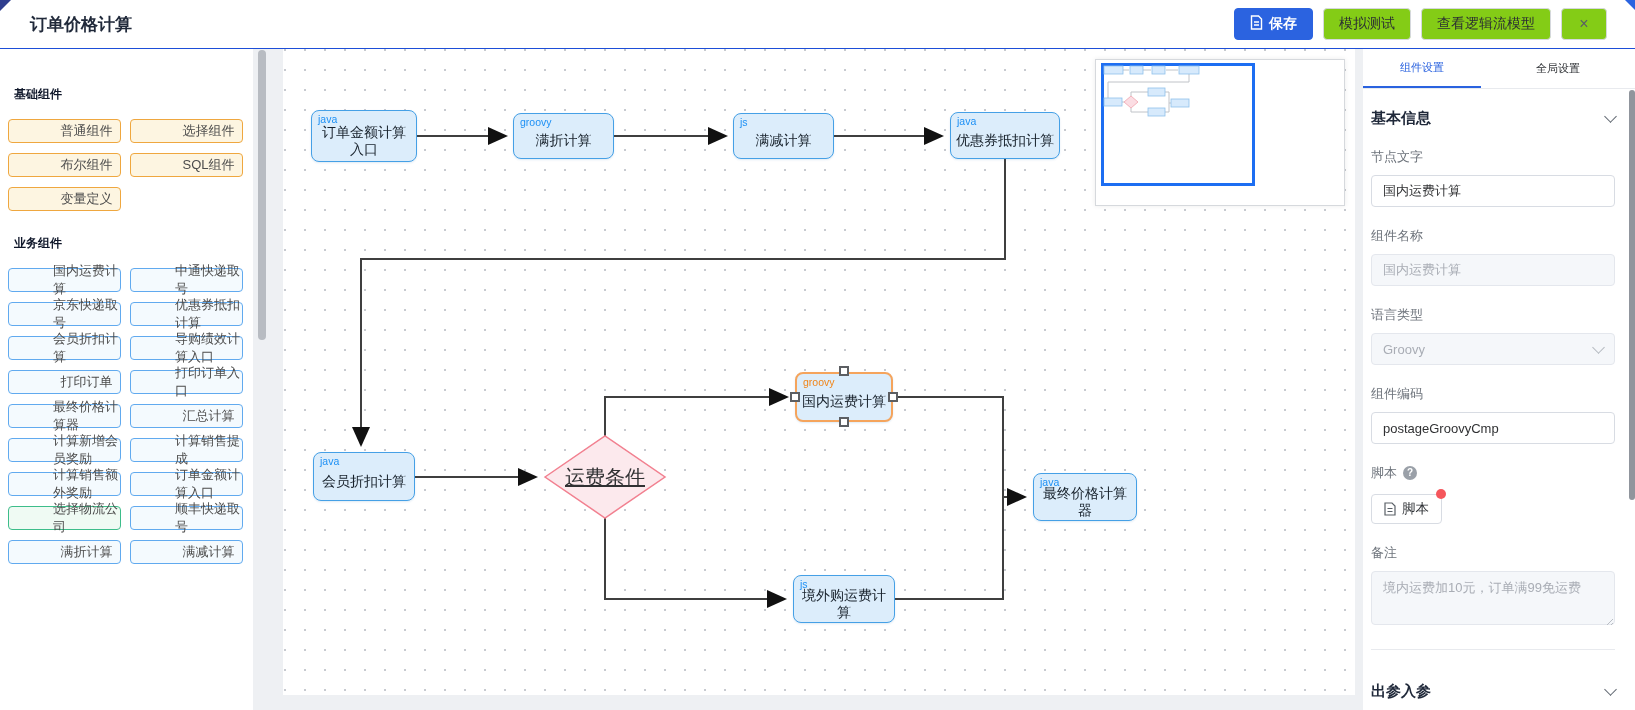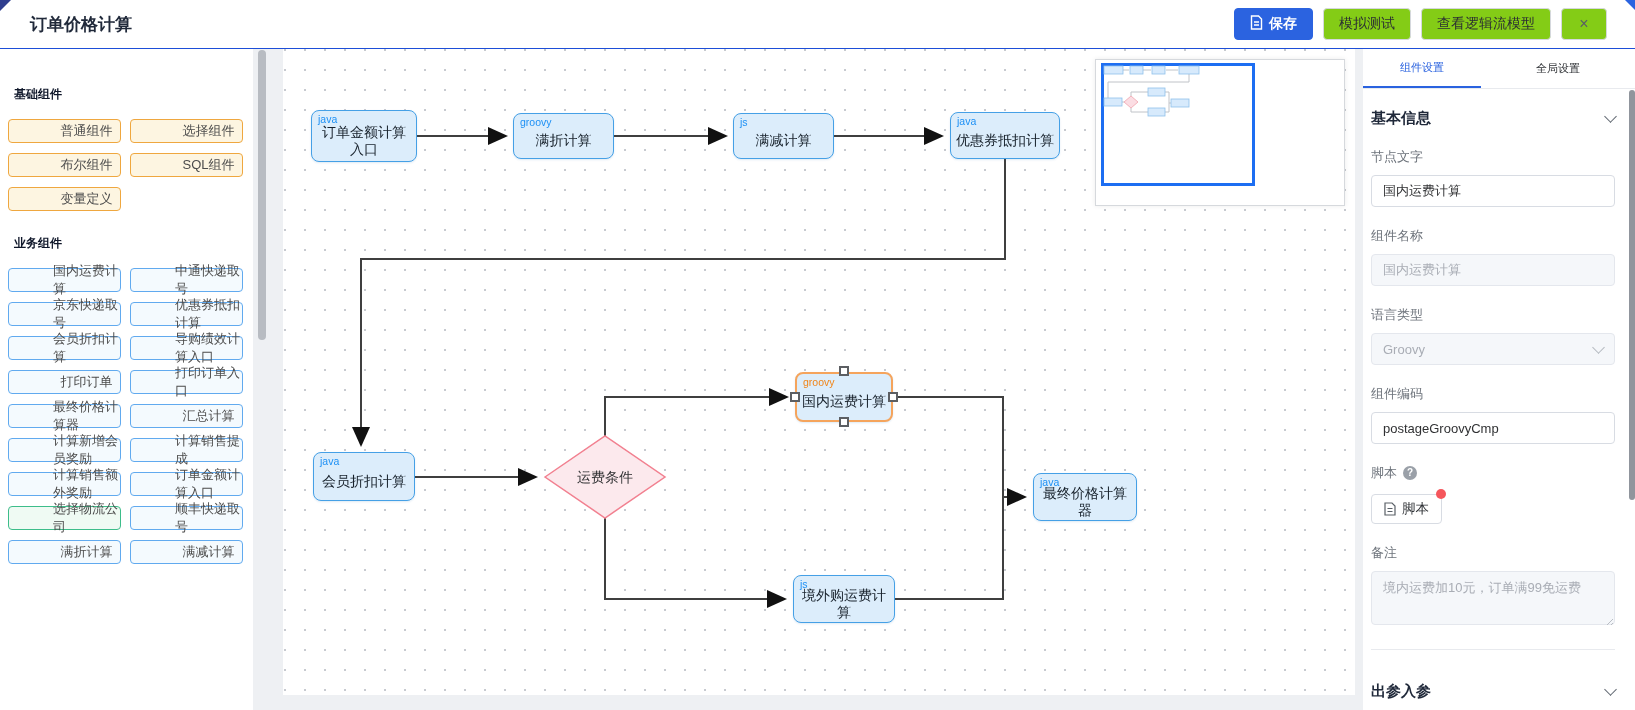--- a/index.html
+++ b/index.html
@@ -47,22 +47,22 @@
   .flow-svg{position:absolute;left:0;top:0;}
   .node{position:absolute;background:#dcedfb;border:1.5px solid #45a0e6;border-radius:8px;
     box-sizing:border-box;display:flex;align-items:center;justify-content:center;text-align:center;
     font-size:14px;color:#17212b;line-height:17px;padding:12px 4px 3px 4px;cursor:move;
     box-shadow:0 1px 2px rgba(40,120,190,.15);}
   .node .tag{position:absolute;left:6px;top:3px;font-size:10.5px;color:#1d90f5;line-height:11px;}
   .node.selected{border:2px solid #f5a45c;}
   .node.selected .tag{color:#f08519;}
   .anchor{position:absolute;width:10px;height:10px;background:#fff;border:2px solid #5c5f63;
     box-sizing:border-box;z-index:14;cursor:crosshair;}
-  .diamond-label{position:absolute;width:100px;text-align:center;font-size:14px;color:#303133;
-    line-height:20px;z-index:12;}
+  .diamond-label{position:absolute;width:100px;text-align:center;font-size:20px;color:#303133;
+    line-height:20px;z-index:12;text-decoration:underline;}
   
   .minimap{position:absolute;left:812px;top:11px;width:250px;height:147px;background:#fff;
     border:1px solid #d6d9dd;box-shadow:0 0 5px rgba(0,0,0,.08);z-index:15;box-sizing:border-box;}
   .mini-viewport{position:absolute;left:5px;top:3px;width:154px;height:123px;
     border:3px solid #1d6ef2;box-sizing:border-box;cursor:grab;}
   
   .rpanel{position:absolute;left:1363px;top:48px;width:272px;height:662px;background:#fff;z-index:20;
     box-sizing:border-box;}
   .tabs{display:flex;height:41px;border-bottom:1px solid #e8eaee;box-sizing:border-box;}
   .tab{display:flex;align-items:center;justify-content:center;font-size:11px;cursor:pointer;height:100%;

